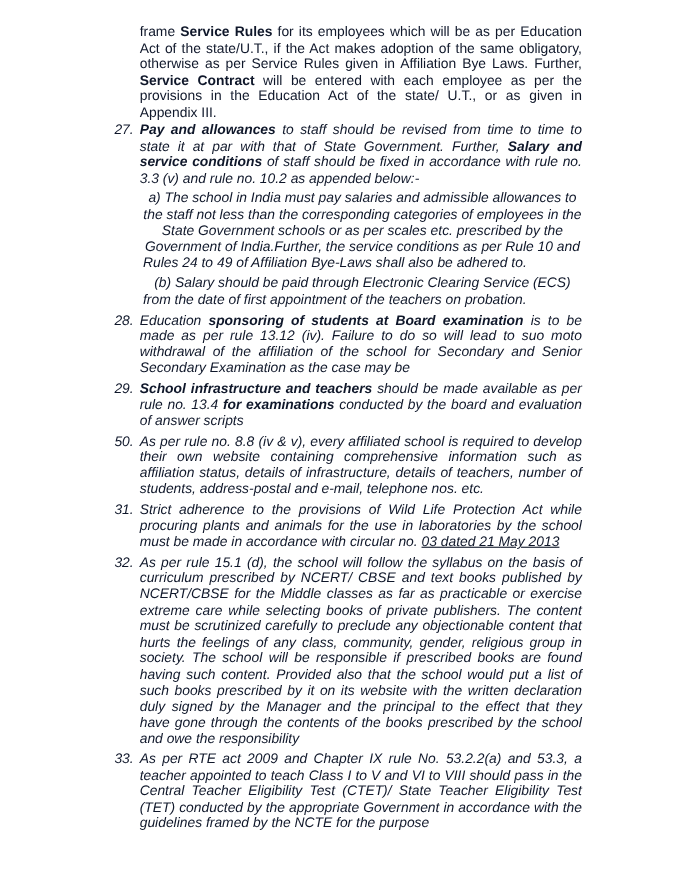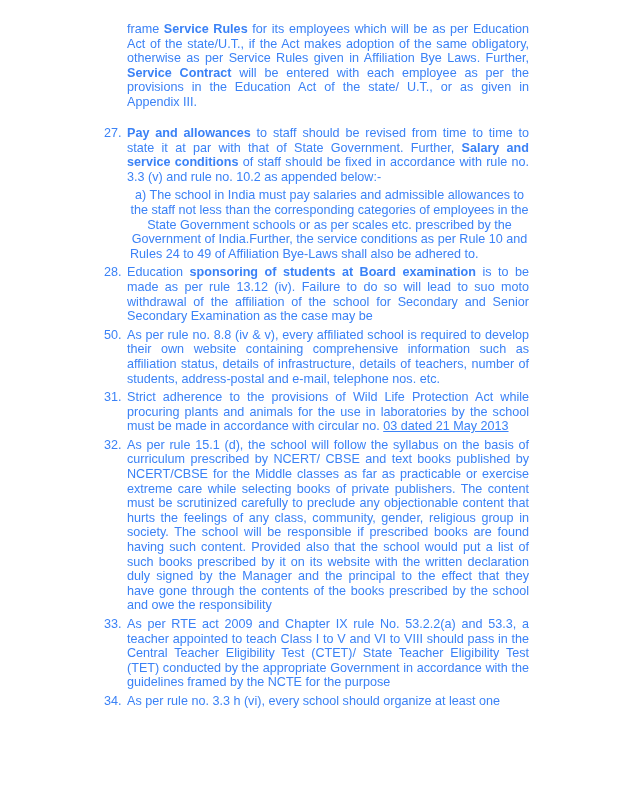--- a/index.html
+++ b/index.html
@@ -2,63 +2,64 @@
 <html><head>
 <meta charset="utf-8">
 <style>
   html, body { margin: 0; padding: 0; background: #ffffff; }
   body { width: 631px; height: 797px; overflow: hidden; position: relative; }
   .page {
     position: absolute; left: 0; top: 0; width: 631px; height: 797px;
     font-family: "Liberation Sans", sans-serif;
     font-size: 12.6px;
     line-height: 14.6px;
-    color: #3b82f6;
+    color: #0f172a;
   }
   .cont {
     position: absolute; left: 127px; top: 22px; width: 402px;
     text-align: justify; text-align-last: left;
   }
-  .list { position: absolute; left: 104px; top: 126px; width: 425px; }
+  .list { position: absolute; left: 104px; top: 111px; width: 425px; font-style: italic; }
   .item { position: relative; padding-left: 23px; margin-bottom: 4px; text-align: justify; text-align-last: left; }
   .num { position: absolute; left: 0; top: 0; }
   .sub { padding-left: 3px; margin-top: 4px; text-align: center; }
   .sub + .sub { margin-top: 4px; }
   b { font-weight: bold; }
   u { text-decoration: underline; }
 </style>
 </head>
 <body>
 
 <div class="page">
   <div class="cont" id="cont"><span>frame </span><b>Service Rules</b><span> for its employees which will be as per Education Act of the state/U.T., if the Act makes adoption of the same obligatory, otherwise as per Service Rules given in Affiliation Bye Laws. Further, </span><b>Service Contract</b><span> will be entered with each employee as per the provisions in the Education Act of the state/ U.T., or as given in Appendix III.</span></div>
   <div class="list" id="list">
       <div class="item">
         <span class="num">27.</span>
         <div><b>Pay and allowances</b><span> to staff should be revised from time to time to state it at par with that of State Government. Further, </span><b>Salary and service conditions</b><span> of staff should be fixed in accordance with rule no. 3.3 (v) and rule no. 10.2 as appended below:-</span></div>
         <div class="sub">a) The school in India must pay salaries and admissible allowances to the staff not less than the corresponding categories of employees in the State Government schools or as per scales etc. prescribed by the Government of India.Further, the service conditions as per Rule 10 and Rules 24 to 49 of Affiliation Bye-Laws shall also be adhered to.</div>
+        <div class="sub">(b) Salary should be paid through Electronic Clearing Service (ECS) from the date of first appointment of the teachers on probation.</div>
       </div>
       <div class="item">
         <span class="num">28.</span>
         <div><span>Education </span><b>sponsoring of students at Board examination</b><span> is to be made as per rule 13.12 (iv). Failure to do so will lead to suo moto withdrawal of the affiliation of the school for Secondary and Senior Secondary Examination as the case may be</span></div>
+      </div>
+      <div class="item">
+        <span class="num">29.</span>
+        <div><b>School infrastructure and teachers</b><span> should be made available as per rule no. 13.4 </span><b>for examinations</b><span> conducted by the board and evaluation of answer scripts</span></div>
       </div>
       <div class="item">
         <span class="num">50.</span>
         <div><span>As per rule no. 8.8 (iv &amp; v), every affiliated school is required to develop their own website containing comprehensive information such as affiliation status, details of infrastructure, details of teachers, number of students, address-postal and e-mail, telephone nos. etc.</span></div>
       </div>
       <div class="item">
         <span class="num">31.</span>
         <div><span>Strict adherence to the provisions of Wild Life Protection Act while procuring plants and animals for the use in laboratories by the school must be made in accordance with circular no. </span><u>03 dated 21 May 2013</u></div>
       </div>
       <div class="item">
         <span class="num">32.</span>
         <div><span>As per rule 15.1 (d), the school will follow the syllabus on the basis of curriculum prescribed by NCERT/ CBSE and text books published by NCERT/CBSE for the Middle classes as far as practicable or exercise extreme care while selecting books of private publishers. The content must be scrutinized carefully to preclude any objectionable content that hurts the feelings of any class, community, gender, religious group in society. The school will be responsible if prescribed books are found having such content. Provided also that the school would put a list of such books prescribed by it on its website with the written declaration duly signed by the Manager and the principal to the effect that they have gone through the contents of the books prescribed by the school and owe the responsibility</span></div>
       </div>
       <div class="item">
         <span class="num">33.</span>
         <div><span>As per RTE act 2009 and Chapter IX rule No. 53.2.2(a) and 53.3, a teacher appointed to teach Class I to V and VI to VIII should pass in the Central Teacher Eligibility Test (CTET)/ State Teacher Eligibility Test (TET) conducted by the appropriate Government in accordance with the guidelines framed by the NCTE for the purpose</span></div>
       </div>
-      <div class="item">
-        <span class="num">34.</span>
-        <div><span>As per rule no. 3.3 h (vi), every school should organize at least one</span></div>
-      </div>
     </div>
 </div>
 
 </body></html>

